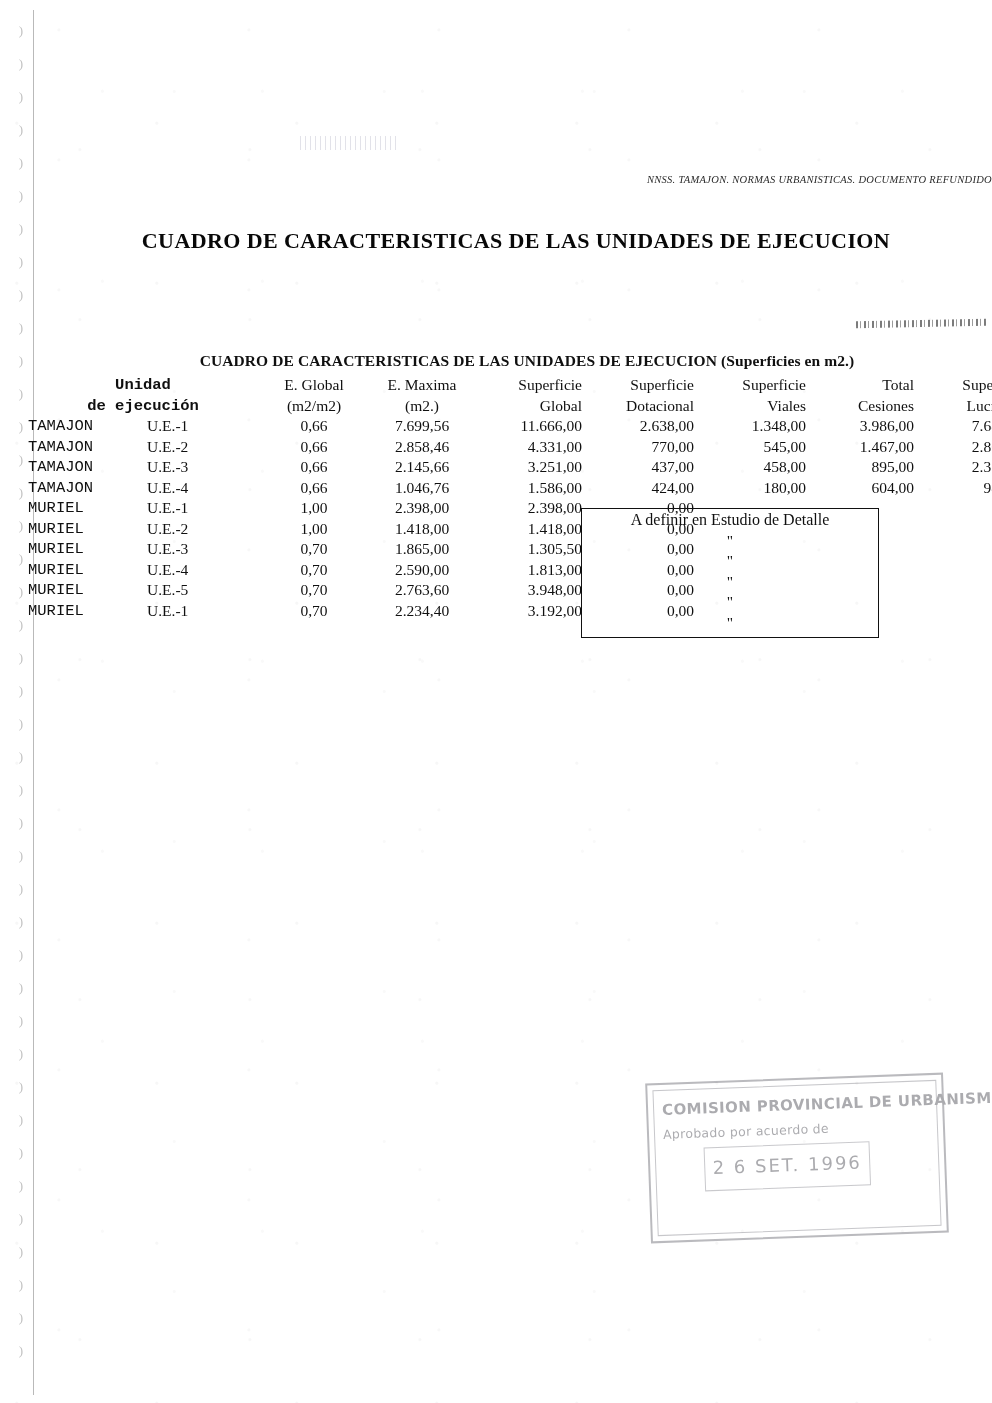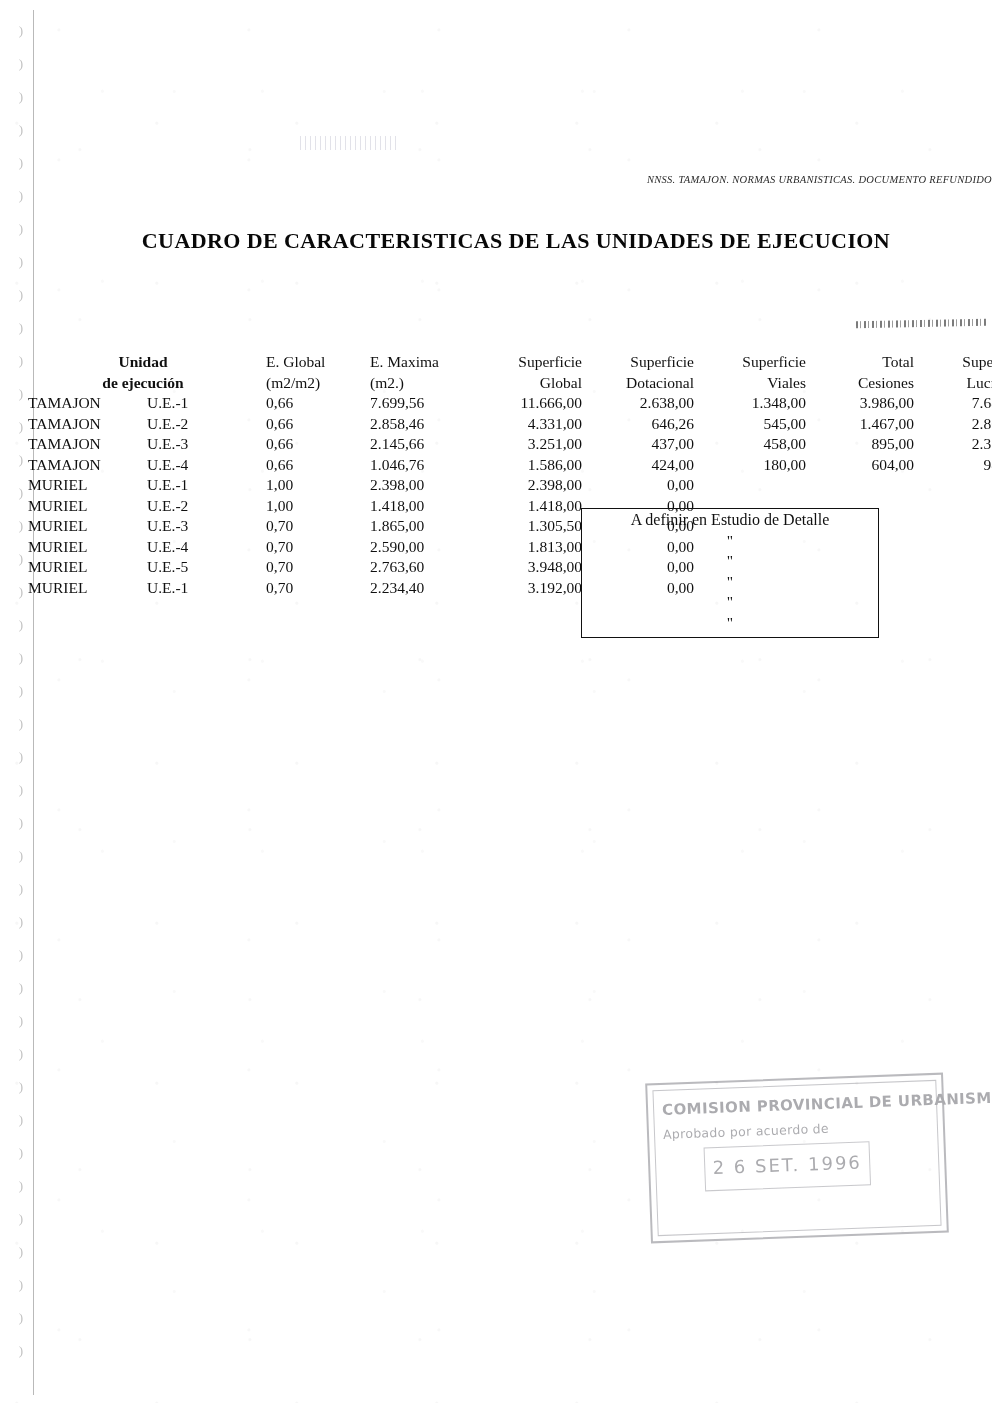--- a/index.html
+++ b/index.html
@@ -128,24 +128,24 @@
     table-layout: fixed;
   }
   table.ue th, table.ue td {
     padding: 0 4px;
     border: none;
     font-weight: normal;
     line-height: 20.5px;
     white-space: nowrap;
     vertical-align: bottom;
   }
-  .c-mun   { width: 122px; text-align: left;  padding-left: 6px; }
+  .c-mun   { width: 122px; text-align: left;  padding-left: 6px; font-family: Liberation Mono, monospace; }
   .c-ue    { width: 108px; text-align: left;  padding-left: 14px; }
-  .c-eglo  { width: 96px;  text-align: left; }
-  .c-emax  { width: 104px; text-align: left; }
+  .c-eglo  { width: 96px;  text-align: center; }
+  .c-emax  { width: 104px; text-align: center; }
   .c-sglo  { width: 100px; text-align: right; }
   .c-sdot  { width: 104px; text-align: right; }
   .c-svia  { width: 104px; text-align: right; }
   .c-ces   { width: 100px; text-align: right; }
   .c-luc   { width: 104px; text-align: right; }
 
   thead th { font-size: 15.5px; }
   thead th.hdr-unidad {
     font-weight: bold;
     text-align: center;
@@ -262,20 +262,21 @@
   <div class="binding-holes">)<br>)<br>)<br>)<br>)<br>)<br>)<br>)<br>)<br>)<br>)<br>)<br>)<br>)<br>)<br>)<br>)<br>)<br>)<br>)<br>)<br>)<br>)<br>)<br>)<br>)<br>)<br>)<br>)<br>)<br>)<br>)<br>)<br>)<br>)<br>)<br>)<br>)<br>)<br>)<br>)</div>
   <div class="topnoise"></div>
   <div class="smudge"></div>
 
   <div class="running-head">NNSS. TAMAJON. NORMAS URBANISTICAS. DOCUMENTO REFUNDIDO</div>
 
   <div class="doc-title">CUADRO DE CARACTERISTICAS DE LAS UNIDADES DE EJECUCION</div>
 
   <div class="table-wrap">
 
+    <div class="table-caption">CUADRO DE CARACTERISTICAS DE LAS UNIDADES DE EJECUCION (Superficies en m2.)</div>
 
     <table class="ue">
       <thead>
         <tr>
           <th class="c-mun hdr-unidad" colspan="2" style="width:230px">Unidad</th>
           <th class="c-eglo">E. Global</th>
           <th class="c-emax">E. Maxima</th>
           <th class="c-sglo">Superficie</th>
           <th class="c-sdot">Superficie</th>
           <th class="c-svia">Superficie</th>
@@ -306,21 +307,21 @@
             <td class="c-svia">1.348,00</td>
             <td class="c-ces">3.986,00</td>
             <td class="c-luc">7.680,00</td>
           </tr>
           <tr>
             <td class="c-mun">TAMAJON</td>
             <td class="c-ue">U.E.-2</td>
             <td class="c-eglo">0,66</td>
             <td class="c-emax">2.858,46</td>
             <td class="c-sglo">4.331,00</td>
-            <td class="c-sdot">646,26</td>
+            <td class="c-sdot">770,00</td>
             <td class="c-svia">545,00</td>
             <td class="c-ces">1.467,00</td>
             <td class="c-luc">2.864,00</td>
           </tr>
           <tr>
             <td class="c-mun">TAMAJON</td>
             <td class="c-ue">U.E.-3</td>
             <td class="c-eglo">0,66</td>
             <td class="c-emax">2.145,66</td>
             <td class="c-sglo">3.251,00</td>

